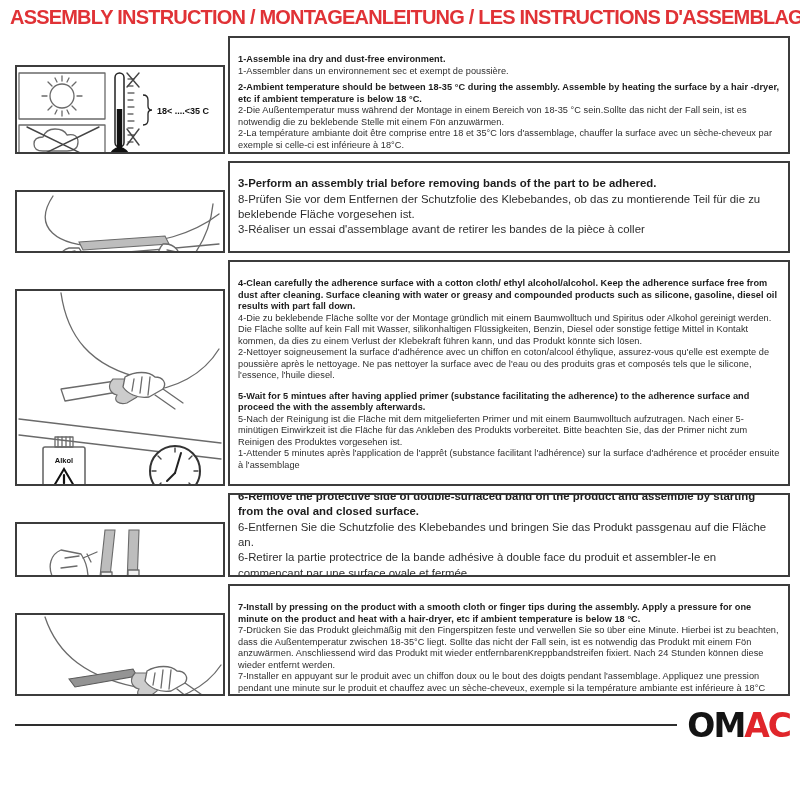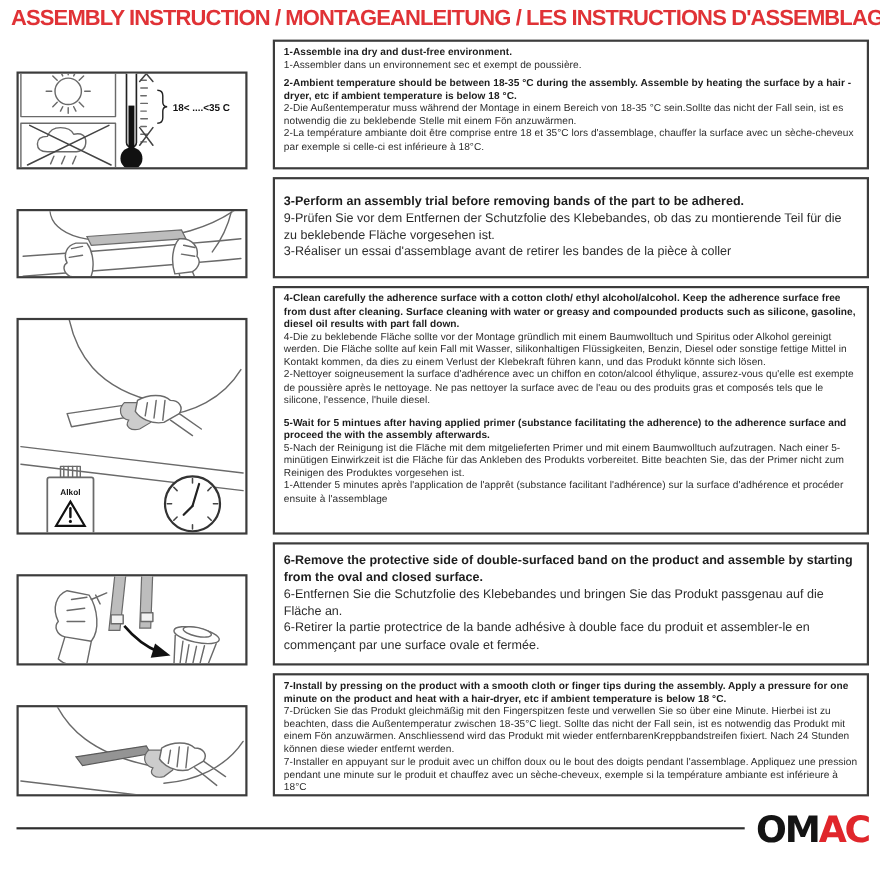--- a/index.html
+++ b/index.html
@@ -2,24 +2,24 @@
 <html><head>
 <meta charset="utf-8">
 <style>
   html,body{margin:0;padding:0;background:#fff;}
   body{width:800px;height:800px;overflow:hidden;font-family:"Liberation Sans",sans-serif;color:#2d2d2d;}
   .page{width:800px;height:800px;box-sizing:border-box;padding-top:6px;}
   .title{margin:0 10px 7px 10px;text-align:center;font-weight:800;font-size:20px;
          letter-spacing:-0.8px;color:#e03236;white-space:nowrap;}
   .row{display:flex;align-items:stretch;margin:0 10px 7px 15px;gap:3px;}
   .cell{border:2px solid #3c3c3c;background:#fff;box-sizing:border-box;}
-  .icon-cell{flex:0 0 210px;width:210px;display:flex;align-items:center;justify-content:center;overflow:hidden;margin-top:29px;}
-  .text-cell{flex:1;padding:4px 8px;overflow:hidden;margin-left:20px;}
+  .icon-cell{flex:0 0 210px;width:210px;display:flex;justify-content:center;overflow:hidden;margin-top:29px;}
+  .text-cell{flex:1;padding:16px 8px;overflow:hidden;}
   .center-v{display:flex;flex-direction:column;justify-content:center;}
-  .h1{height:118px;} .h2{height:92px;} .h3{height:226px;} .h4{height:112px;} .h5{height:112px;}
+  .h1{height:118px;} .h2{height:92px;} .h3{height:226px;} .h4{height:84px;} .h5{height:112px;}
   p{margin:0;}
   .sm{font-size:9.2px;line-height:1.25;letter-spacing:0.05px;}
   .md{font-size:11.4px;line-height:1.35;}
   .b{font-weight:bold;color:#1d1d1d;}
   .gap{height:9px;}
   .gap-s{height:5px;}
   .footer{display:flex;align-items:center;margin:2px 10px 0 15px;height:44px;}
   .footer-line{flex:1;height:2px;background:#2e2e2e;margin-right:10px;}
   .logo{font-family:"DejaVu Sans",sans-serif;font-weight:900;font-size:33px;
         letter-spacing:-2px;line-height:1;white-space:nowrap;}
@@ -97,21 +97,21 @@
           <path class="ln" d="M48,61 L58,59 M46,69 L58,67 M46,86 L40,106 M64,90 L60,108"></path>
         </g>
         <g>
           <path class="ln" style="fill:#fff" d="M148,52 C158,52 164,60 162,68 C166,72 164,78 158,82 L142,84 C138,72 140,58 146,52 Z"></path>
           <path class="ln" d="M150,58 L160,60 M148,66 L160,68 M146,84 L150,106 M158,82 L166,102"></path>
         </g>
       </svg>
     </div>
     <div class="cell text-cell center-v">
       <p class="md b">3-Perform an assembly trial before removing bands of the part to be adhered.</p>
-      <p class="md">9-Prüfen Sie vor dem Entfernen der Schutzfolie des Klebebandes, ob das zu montierende Teil für die zu beklebende Fläche vorgesehen ist.</p>
+      <p class="md">8-Prüfen Sie vor dem Entfernen der Schutzfolie des Klebebandes, ob das zu montierende Teil für die zu beklebende Fläche vorgesehen ist.</p>
       <p class="md">3-Réaliser un essai d'assemblage avant de retirer les bandes de la pièce à coller</p>
     </div>
   </div>
 
   <div class="row h3">
     <div class="cell icon-cell">
       <svg width="206" height="220" viewBox="0 0 206 220">
         <g>
           <path class="ln" d="M44,2 C50,44 72,76 128,88"></path>
           <path class="ln" d="M202,58 C186,84 158,98 128,100"></path>

